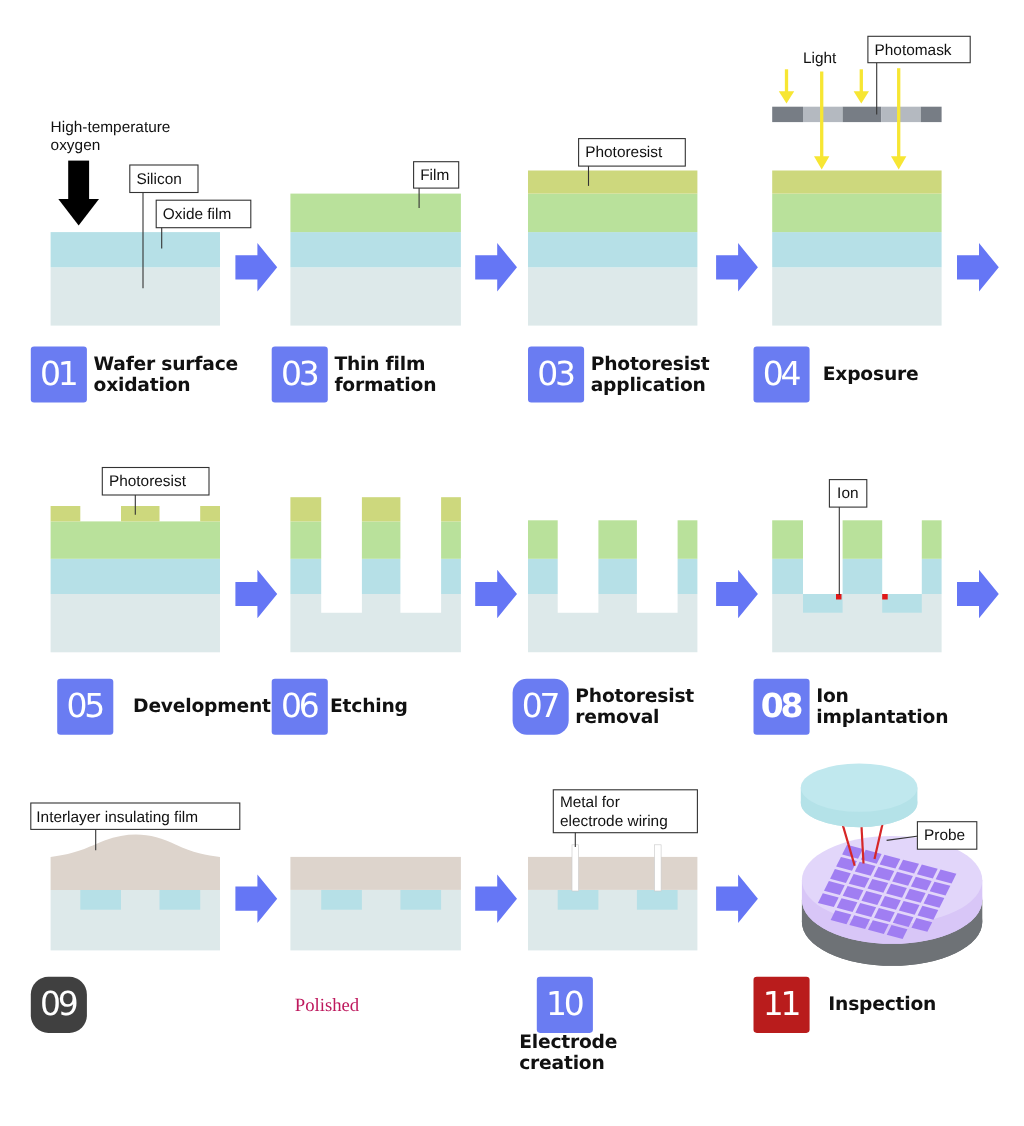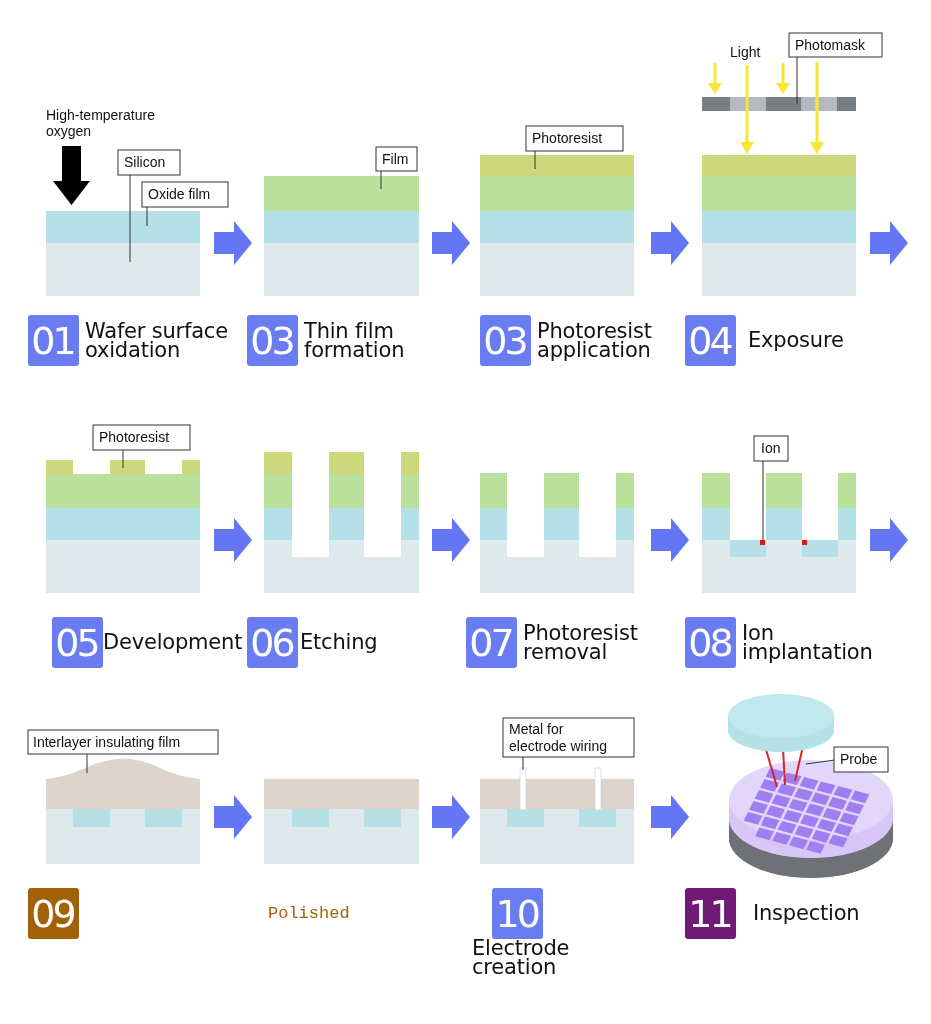--- a/index.html
+++ b/index.html
@@ -2,26 +2,26 @@
 <html><head>
 <meta charset="utf-8">
 <style>
   html, body { margin: 0; padding: 0; background: #ffffff; }
   body { width: 931px; height: 1024px; position: relative; overflow: hidden;
          font-family: "Liberation Sans", "DejaVu Sans", sans-serif; color: #111; }
   svg#diagram { position: absolute; left: 0; top: 0; }
   .lbl { font-family: "Liberation Sans", "DejaVu Sans", sans-serif; font-size: 14px; fill: #111; }
   .cap { position: absolute; display: flex; align-items: center; }
   .badge { width: 51px; height: 51px; background: #6a7cf2; border-radius: 3px;
-           color: #fff; font-family: "DejaVu Sans", sans-serif; font-size: 38px;
+           color: #fff; font-family: "DejaVu Sans", sans-serif; font-size: 30px;
            letter-spacing: -3px; display: flex; align-items: center; justify-content: center;
            line-height: 1; padding-right: 2px; box-sizing: border-box; }
-  .captext { margin-left: 6px; font-size: 21px; line-height: 19px; color: #111; font-weight: 400;
+  .captext { margin-left: 6px; font-size: 17px; line-height: 19px; color: #111; font-weight: 700;
              font-family: "DejaVu Sans", sans-serif; letter-spacing: -0.2px; }
-  .polished { position: absolute; font-size: 17px; font-family: Liberation Mono, monospace; color:#a16207; }
+  .polished { position: absolute; font-size: 17px; font-family: Liberation Serif, serif; color:#be185d; }
 </style>
 </head>
 <body>
 
 <svg id="diagram" width="931" height="1024" viewBox="0 0 931 1024">
 
   <g>
     <rect class="c-silicon" x="46" y="243" width="154" height="53" fill="#dde9ea"></rect>
     <rect class="c-oxide" x="46" y="211" width="154" height="32" fill="#b6e0e7"></rect>
     <g>
@@ -264,54 +264,54 @@
 </div>
 <div class="cap" style="left:685px; top:315px;">
   <div class="badge" style="background: rgb(106, 124, 242); text-align: center;">04</div>
   <div class="captext" style="margin-left:12px;">
       <div>Exposure</div>
     </div>
 </div>
 
 <div class="cap" style="left:28px; top:617px;padding-left:24px;">
   <div class="badge" style="background: rgb(106, 124, 242);">05</div>
-  <div class="captext" style="margin-left:0;">
+  <div class="captext" style="margin-left:18px;">
       <div>Development</div>
     </div>
 </div>
 <div class="cap" style="left:247px; top:617px;">
   <div class="badge" style="background: rgb(106, 124, 242);">06</div>
   <div class="captext" style="margin-left:2px;">
       <div>Etching</div>
     </div>
 </div>
 <div class="cap" style="left:466px; top:617px;">
-  <div class="badge" style="background: rgb(106, 124, 242);">07</div>
+  <div class="badge" style="background: rgb(106, 124, 242); border-radius: 13px;">07</div>
   <div class="captext">
       <div>Photoresist</div>
       <div>removal</div>
     </div>
 </div>
 <div class="cap" style="left:685px; top:617px;">
-  <div class="badge" style="background: rgb(106, 124, 242);">08</div>
+  <div class="badge" style="background: rgb(106, 124, 242); font-weight: bold;">08</div>
   <div class="captext">
       <div>Ion</div>
       <div>implantation</div>
     </div>
 </div>
 
 <div class="cap" style="left:28px; top:888px; align-items:flex-start;">
-  <div class="badge" style="background: #a16207;">09</div>
+  <div class="badge" style="background: #404040; border-radius: 16px;">09</div>
 </div>
 <div class="polished" style="left:268px; top:904px;">Polished</div>
 <div class="cap" style="left:466px; top:888px;flex-direction:column;">
   <div class="badge" style="background: rgb(106, 124, 242);">10</div>
   <div class="captext">
       <div>Electrode</div>
       <div>creation</div>
     </div>
 </div>
 <div class="cap" style="left:685px; top:888px;">
-  <div class="badge" style="background: #701a75;">11</div>
+  <div class="badge" style="background: #b91c1c;">11</div>
   <div class="captext" style="margin-left:17px;">
       <div>Inspection</div>
     </div>
 </div>
 
 </body></html>

